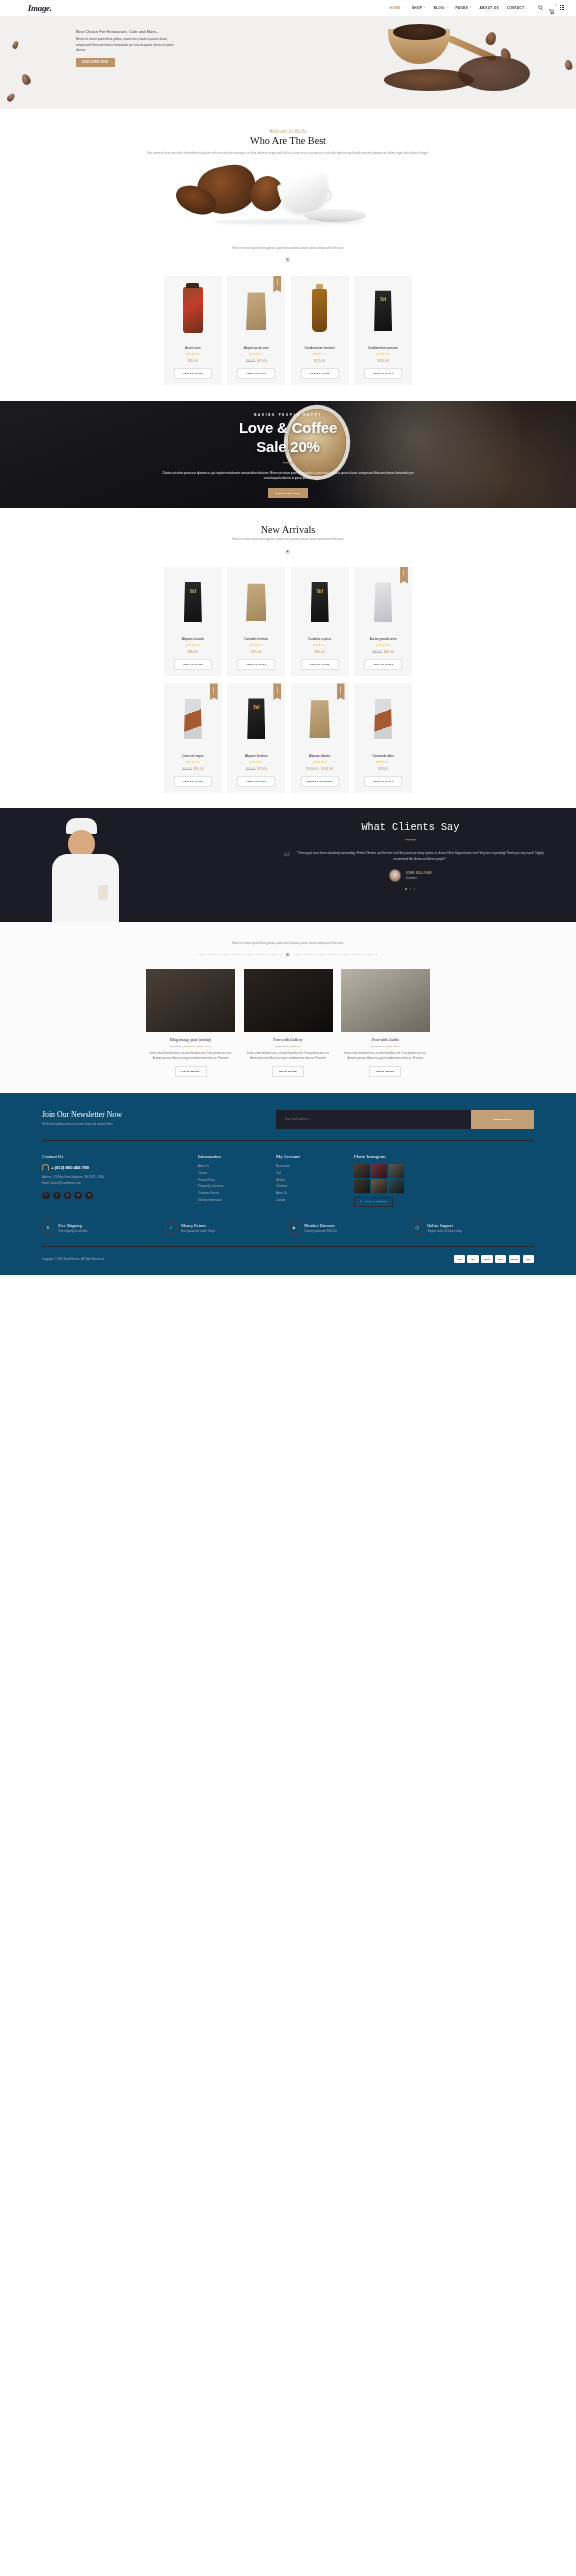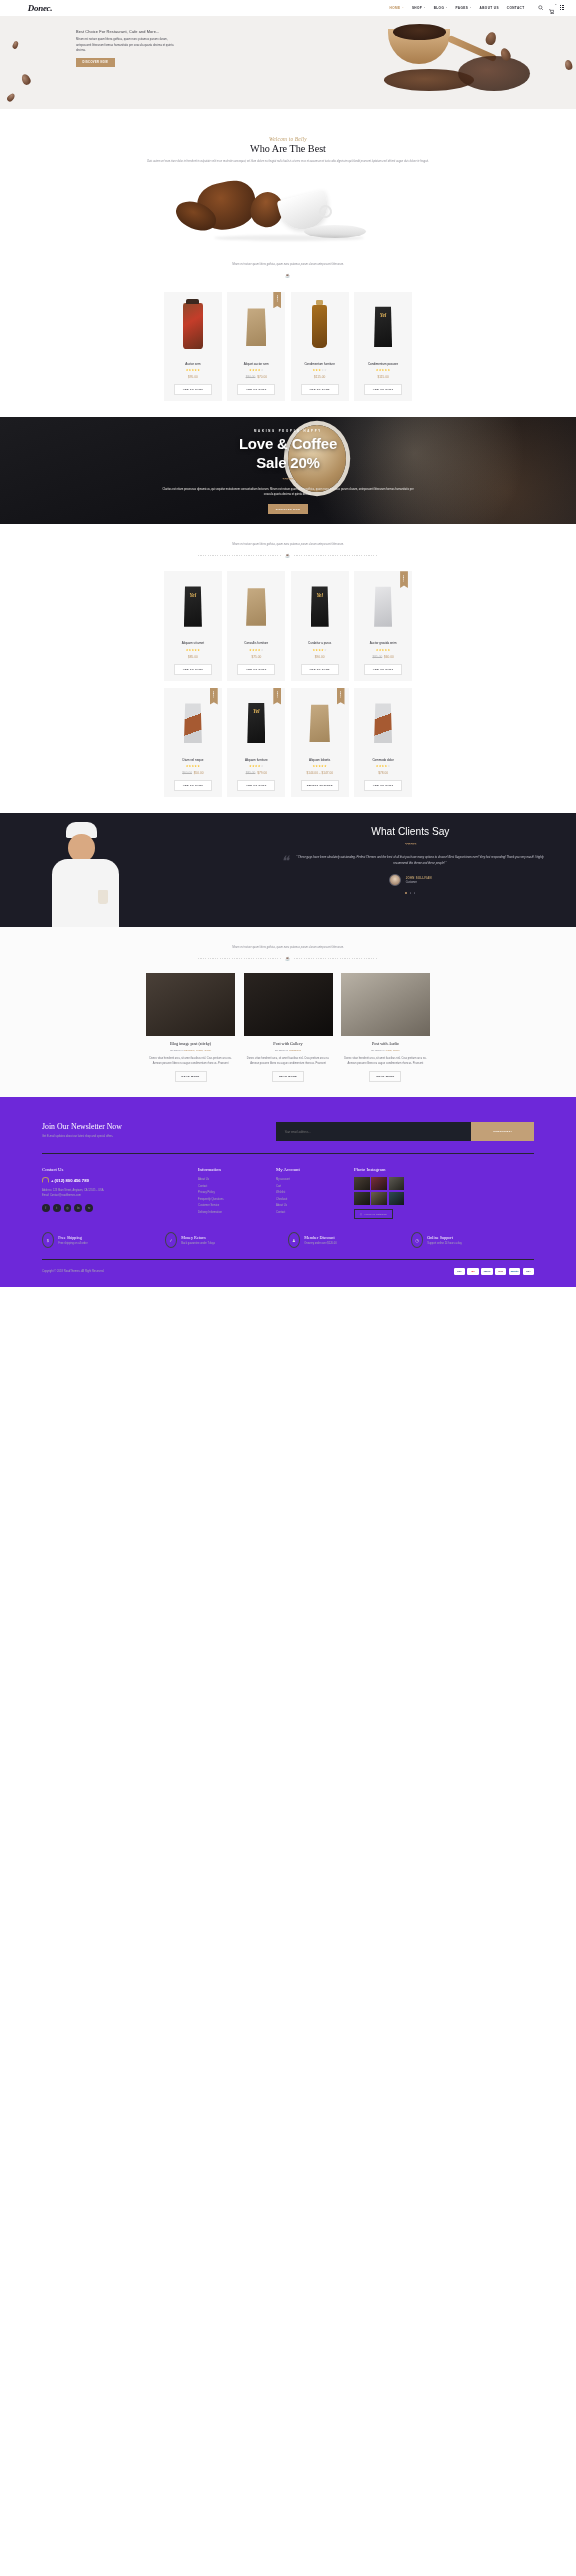--- a/index.html
+++ b/index.html
@@ -1,21 +1,21 @@
 <!DOCTYPE html>
 <html style="font-size:9.6px"><head>
 <meta charset="utf-8">
 <style>
   * { margin:0; padding:0; box-sizing:border-box; }
   body {
     width:576px; font-family:"Liberation Sans", sans-serif;
     background:#fff; color:#2b2b2b; -webkit-font-smoothing:antialiased;
   }
   .serif { font-family:"Liberation Serif", serif; }
-  .wrap { width:492px; margin:12px auto; }
+  .wrap { width:492px; margin:4px auto; }
 
   
   .header { height:15.6px; background:#fff; display:flex; align-items:center;
             padding:0 10.8px; position:relative; z-index:5; }
   .logo { font-family:"Liberation Serif", serif; font-style:italic; font-weight:bold;
           font-size:9px; color:#1b1b24; letter-spacing:-0.3px; margin-left:17px; }
   .nav { margin-left:auto; display:flex; align-items:center; gap:7.8px; }
   .nav-item { font-size:3.1px; letter-spacing:0.4px; font-weight:bold; color:#2b2b33;
               display:flex; align-items:center; gap:1.2px; cursor:pointer; }
   .nav-item.active { color:#b98b54; }
@@ -116,21 +116,21 @@
            position:relative; overflow:hidden; }
   .testi-left { width:258px; position:relative; }
   .chef { position:absolute; bottom:0; left:42px; width:90px; height:108px; }
   .chef .head { position:absolute; top:15.6px; left:26.4px; width:26.4px; height:28px;
                 border-radius:50%; background:#d9a982; }
   .chef .hat { position:absolute; top:3.6px; left:24px; width:31px; height:15.6px;
                background:#f2f2f2; border-radius:9.6px 9.6px 1.8px 1.8px; }
   .chef .body { position:absolute; top:40px; left:9.6px; width:67px; height:68px;
                 background:#f4f4f4; border-radius:15.6px 15.6px 0 0; }
   .testi-right { flex:1; text-align:center; padding-top:13.2px; padding-right:13.2px; }
-  .testi-h { font-family:Liberation Sans, sans-serif; font-size:10.2px; }
+  .testi-h { font-family:Liberation Mono, monospace; font-size:10.2px; }
   .quote-mark { font-size:14.4px; color:#4a4a56; font-family:"Liberation Serif",serif;
                 line-height:.5; float:left; margin:3.6px 1.8px 0 9.6px; }
   .testi-q { font-size:2.8px; font-style:italic; color:#c9c9d2; line-height:2.15;
              margin-top:8.4px; padding:0 13.2px; }
   .testi-person { display:flex; align-items:center; justify-content:center; gap:4.2px; margin-top:7.2px; }
   .avatar { width:12.6px; height:12.6px; border-radius:50%; border:0.6px solid #5d5d68;
             background:radial-gradient(circle at 50% 40%,#e8d3bb,#8a6a53); }
   .pname2 { font-size:2.8px; font-weight:bold; color:#c0a06e; letter-spacing:0.3px; }
   .prole { font-size:2.6px; color:#b6b6c0; margin-top:1.2px; }
   .dots { display:flex; gap:2.4px; justify-content:center; margin-top:6px; }
@@ -144,21 +144,21 @@
   .bimg.b2 { background:linear-gradient(150deg,#2a2420,#0e0c0b); }
   .bimg.b3 { background:linear-gradient(150deg,#b9b2a6,#6d665c); }
   .btitle { font-family:"Liberation Serif",serif; font-size:4.2px; color:#1a1a22; margin-top:4.8px; }
   .bmeta { font-size:2.5px; color:#8e8e98; font-style:italic; margin-top:3px; }
   .bmeta b { color:#bb9467; font-weight:normal; }
   .bexc { font-size:2.6px; color:#72727c; line-height:1.95; margin-top:3.6px; padding:0 2.4px; }
   .rmore { display:inline-block; border:0.6px solid #e0e0e0; font-size:2.5px; font-weight:bold;
            letter-spacing:0.3px; padding:3px 6px; margin-top:4.8px; color:#2b2b33; cursor:pointer; }
 
   
-  .footer { background:#6d28d9; color:#cfcfd8; padding-top:13.2px; }
+  .footer { background:#0c4a6e; color:#cfcfd8; padding-top:13.2px; }
   .news { display:flex; align-items:flex-start; }
   .news-h { font-family:"Liberation Serif",serif; font-size:7.8px; color:#fff; }
   .news-p { font-size:2.7px; color:#a9a9b4; margin-top:3.6px; }
   .news-form { margin-left:auto; display:flex; width:258px; }
   .news-form input { flex:1; background:#1d2029; border:none; outline:none; color:#8b8b96;
                      font-size:2.8px; font-style:italic; padding:0 8.4px; height:19px;
                      font-family:"Liberation Sans",sans-serif; }
   .news-form button { background:#c2a077; color:#fff; border:none; font-size:2.5px;
                       font-weight:bold; letter-spacing:0.3px; width:63px; cursor:pointer; }
   .fline { height:0.6px; background:#262631; margin:11.4px 0 13.2px; }
@@ -195,21 +195,21 @@
   .cards { margin-left:auto; display:flex; gap:2.4px; }
   .card { width:11.4px; height:7.8px; background:#fff; border-radius:1.2px; font-size:2px;
           font-weight:bold; display:flex; align-items:center; justify-content:center; }
   .c-visa{color:#1a1f71;} .c-mc{color:#eb001b;} .c-pp{color:#253b80;}
   .c-sk{color:#862165;} .c-mc2{color:#0057a0;} .c-ve{color:#1a1f71;}
 </style>
 </head>
 <body>
 
 <div class="header">
-  <div class="logo serif">Donec.</div>
+  <div class="logo serif">Image.</div>
   <div class="nav">
     <div class="nav-item active">
       <span>HOME</span>
       <span class="caret">⌄</span>
     </div>
     <div class="nav-item">
       <span>SHOP</span>
       <span class="caret">⌄</span>
     </div>
     <div class="nav-item">
@@ -349,20 +349,21 @@
     <div class="promo-kicker">MAKING PEOPLE HAPPY</div>
     <div class="promo-h">Love &amp; Coffee</div>
     <div class="promo-h">Sale 20%</div>
     <div class="squig">〰〰〰</div>
     <div class="promo-p">Claritas est etiam processus dynamicus, qui sequitur mutationem consuetudium lectorum. Mirum est notare quam littera gothica, quam nunc putamus parum claram, anteposuerit litterarum formas humanitatis per seacula quarta decima et quinta decima.</div>
     <button class="promo-btn">DISCOVER NOW</button>
   </div>
 </div>
 
 <div class="sect">
+  <div class="sect-h">New Arrivals</div>
   <div class="sect-p">Mirum est notare quam littera gothica, quam nunc putamus parum claram anteposuerit litterarum.</div>
   <div class="divider">
     <span class="ln"></span>
       <span class="cupic">☕</span>
       <span class="ln"></span>
   </div>
 
   <div class="prods" style="margin-top:13.2px;">
     <div class="pcard">
       <div class="thumb">

